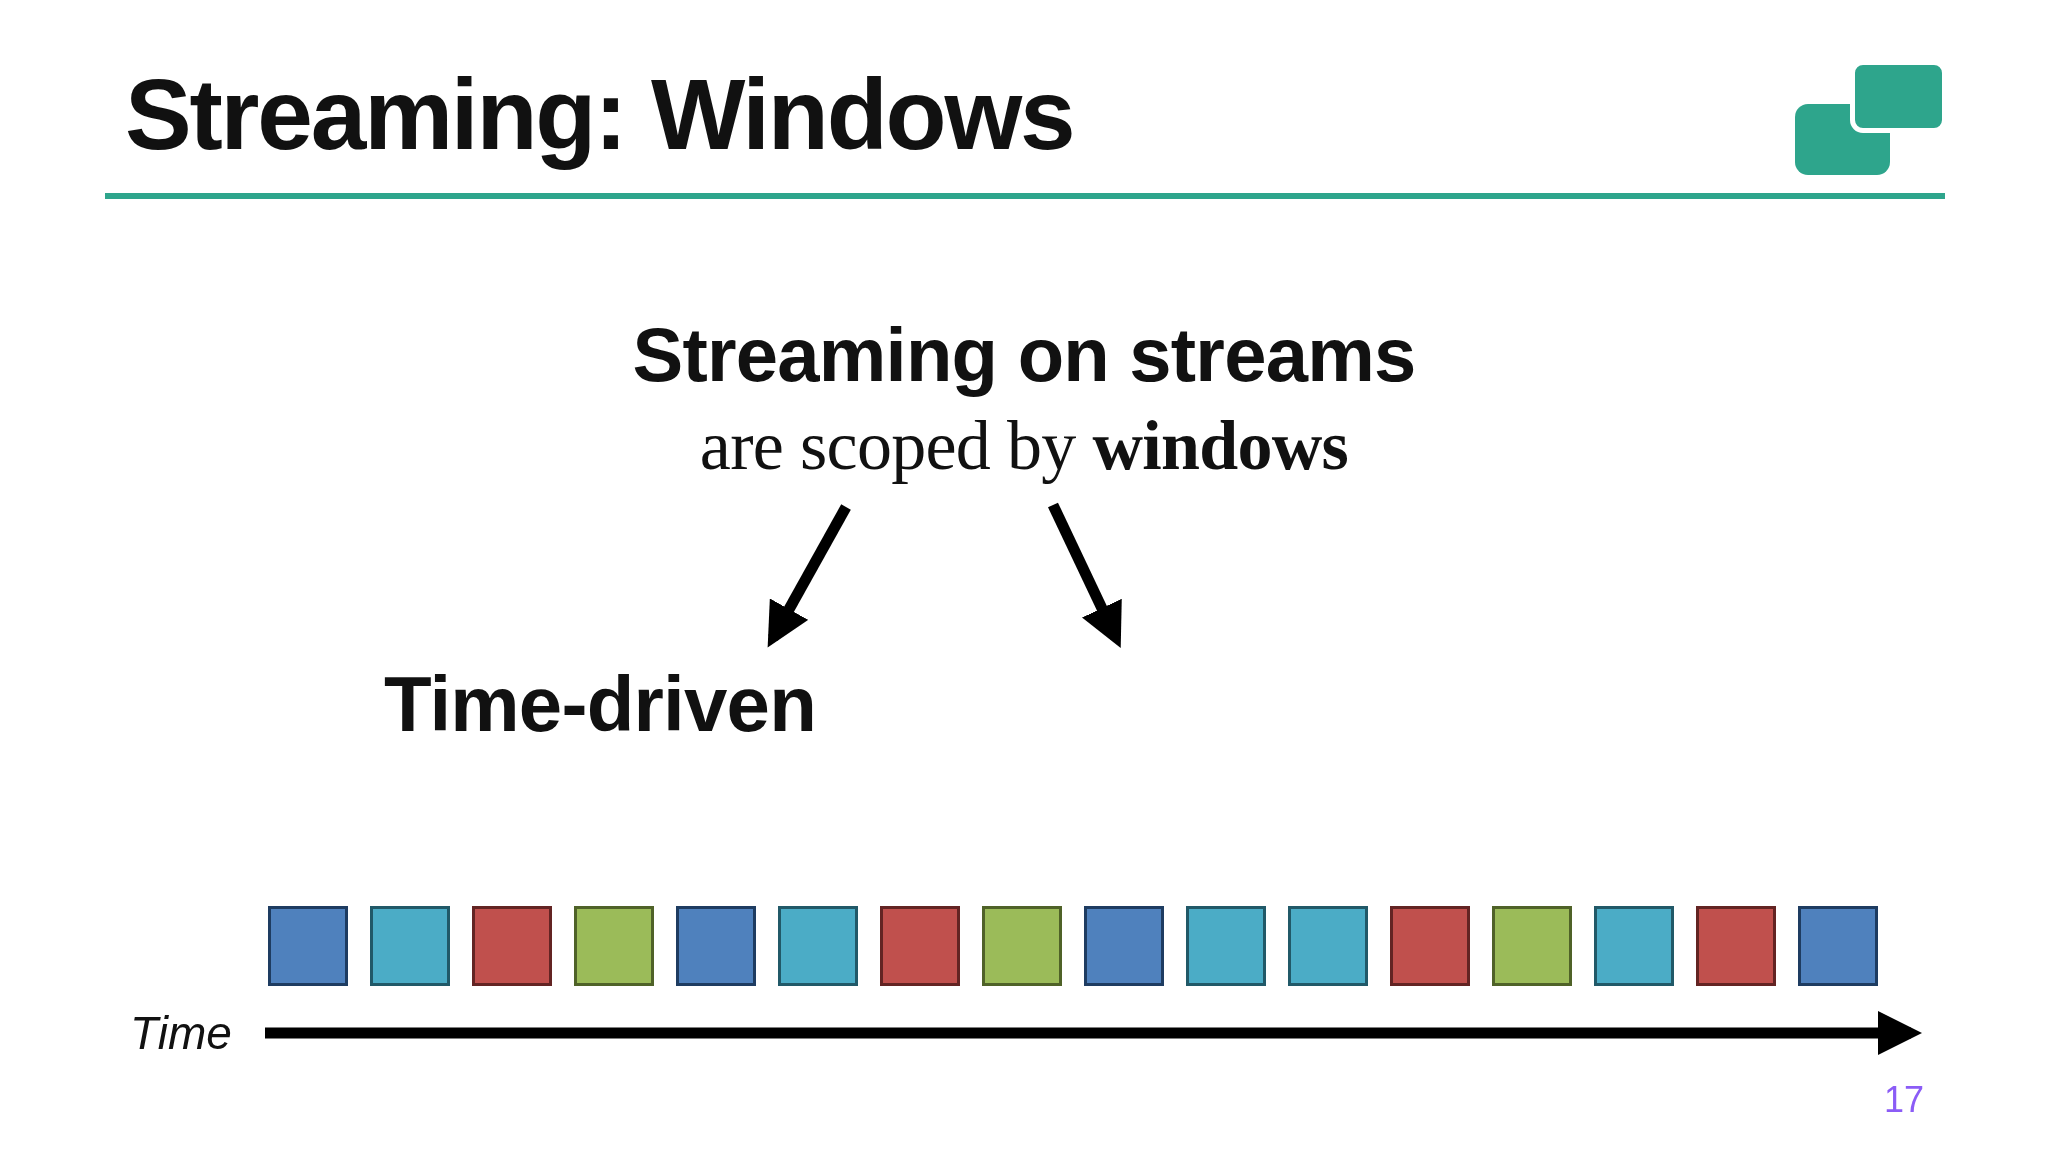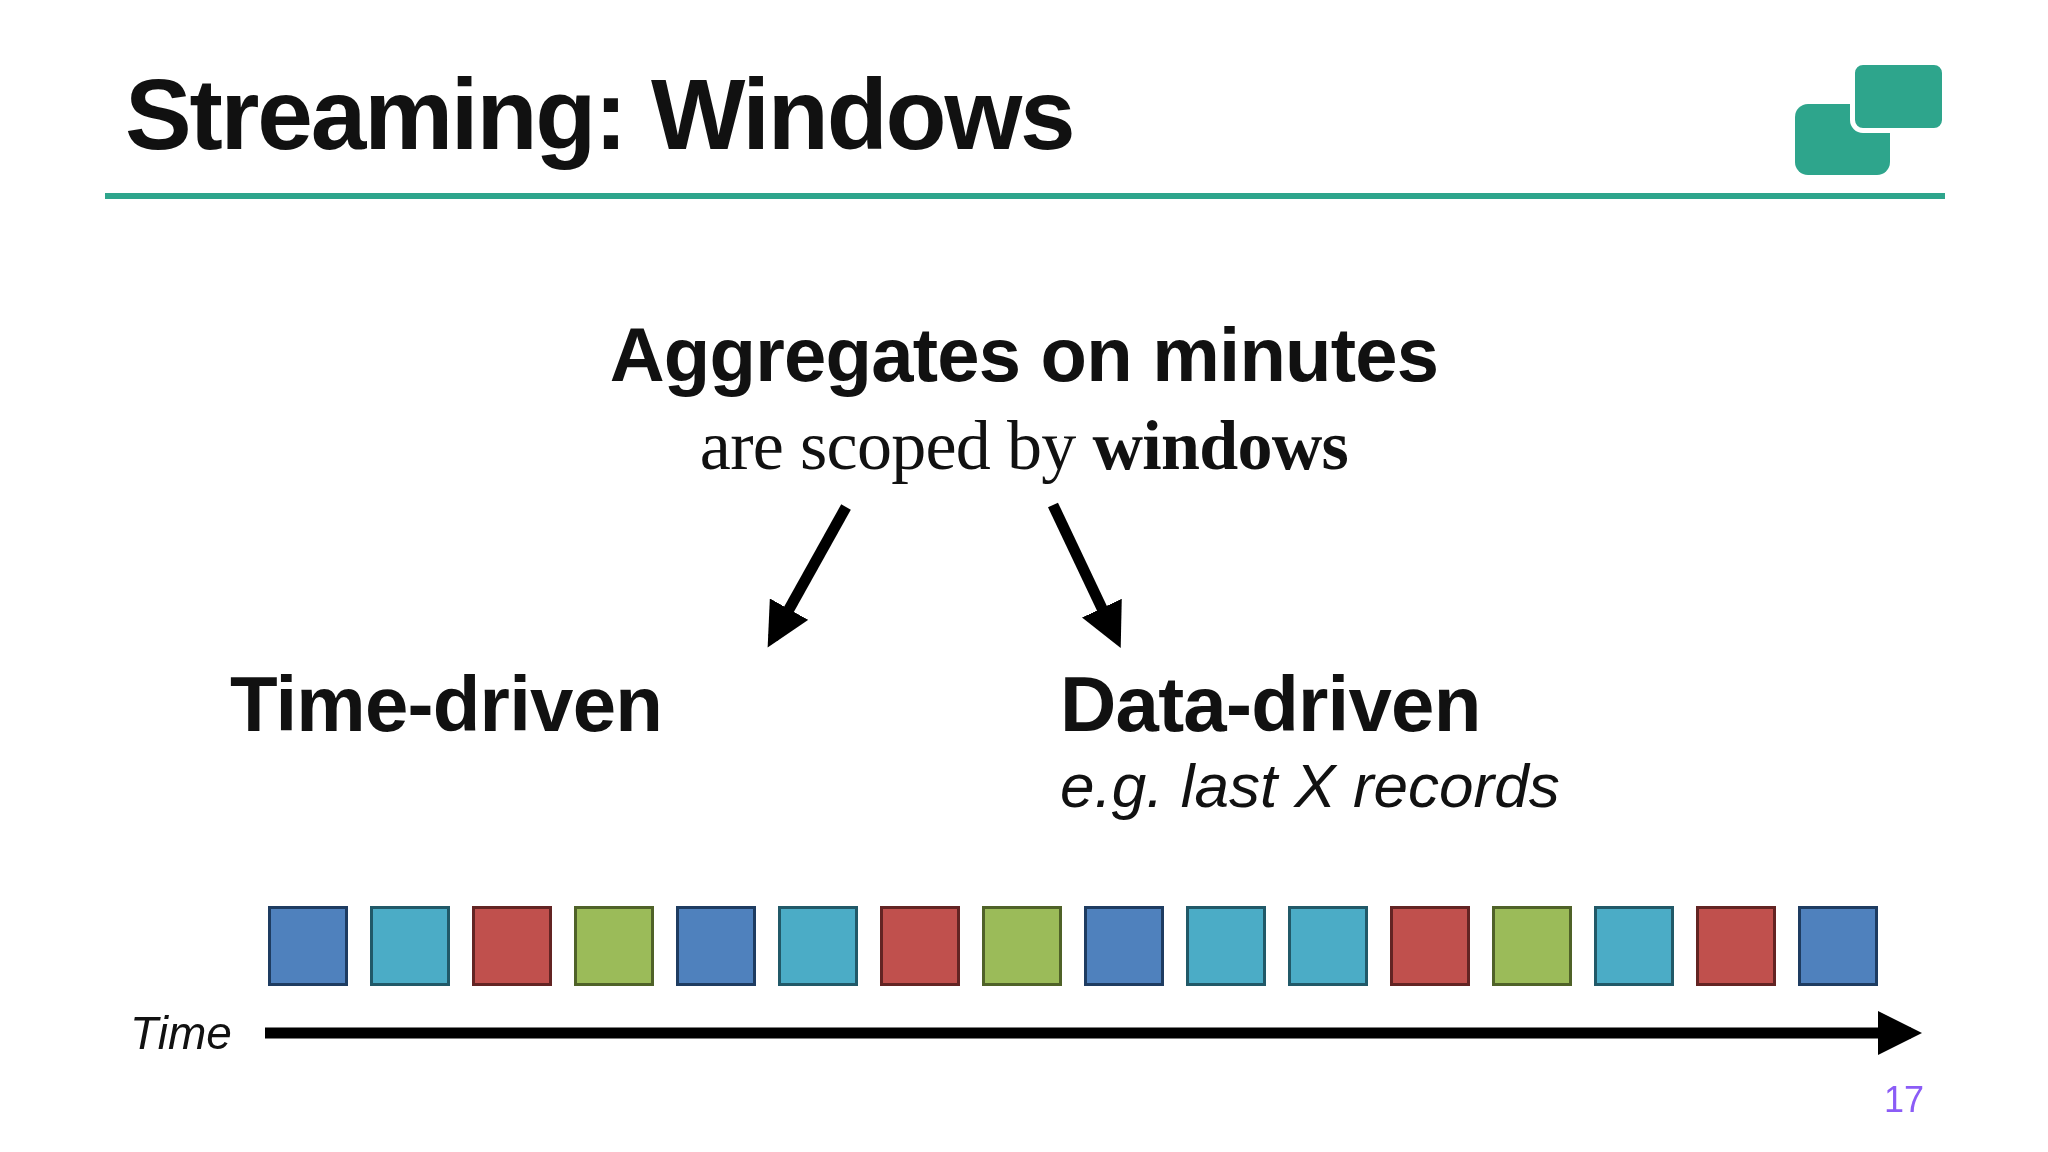--- a/index.html
+++ b/index.html
@@ -59,21 +59,21 @@
   .headline-line2 b { font-weight: 700; }
 
   
   .arrow-layer {
     position: absolute; inset: 0;
     width: 2048px; height: 1152px;
     pointer-events: none;
   }
 
   
-  .branch { position: absolute; width: 740px; text-align: left; }
+  .branch { position: absolute; width: 740px; text-align: center; }
   .branch-left  { left: 230px;  top: 665px; }
   .branch-right { left: 1060px; top: 665px; }
   .branch-title {
     font-size: 78px; font-weight: 700; line-height: 1.0;
     letter-spacing: -0.01em;
   }
   .branch-subtitle {
     margin-top: 12px;
     font-size: 62px; font-style: italic; font-weight: 400; line-height: 1.0;
   }
@@ -105,43 +105,39 @@
 
   <h1 class="slide-title">Streaming: Windows</h1>
   <div class="title-rule" style="background: rgb(46, 165, 140);"></div>
 
   <div class="logo">
     <div class="logo-back" style="background: rgb(46, 165, 140);"></div>
     <div class="logo-front" style="background: rgb(46, 165, 140);"></div>
   </div>
 
   <div class="headline">
-    <div class="headline-line1">Aggregates on minutes</div>
+    <div class="headline-line1">Streaming on streams</div>
     <div class="headline-line2"><span>are scoped by </span><b>windows</b></div>
   </div>
 
   <svg class="arrow-layer" viewBox="0 0 2048 1152" xmlns="http://www.w3.org/2000/svg">
     <defs>
       <marker id="ah" viewBox="0 0 4 4" refX="3" refY="2" markerWidth="4" markerHeight="4" markerUnits="strokeWidth" orient="auto">
         <path d="M0,0 L4,2 L0,4 Z" fill="#000"></path>
       </marker>
     </defs>
     <line x1="846" y1="507" x2="773" y2="638" stroke="#000" stroke-width="11" marker-end="url(#ah)"></line>
     <line x1="1053" y1="505" x2="1116" y2="638" stroke="#000" stroke-width="11" marker-end="url(#ah)"></line>
     <line x1="265" y1="1033" x2="1911" y2="1033" stroke="#000" stroke-width="11" marker-end="url(#ah)"></line>
   </svg>
 
   <div class="branch branch-left">
     <div class="branch-title">Time-driven</div>
   </div>
 
-  <div class="branch branch-right">
-    <div class="branch-title">Data-driven</div>
-    <div class="branch-subtitle">e.g. last X records</div>
-  </div>
 
   <div class="stream-row">
       <div class="sq" style="background: rgb(79, 129, 189); border-color: rgb(30, 60, 97);"></div>
       <div class="sq" style="background: rgb(75, 172, 198); border-color: rgb(33, 89, 104);"></div>
       <div class="sq" style="background: rgb(192, 80, 77); border-color: rgb(99, 36, 35);"></div>
       <div class="sq" style="background: rgb(155, 187, 89); border-color: rgb(79, 98, 40);"></div>
       <div class="sq" style="background: rgb(79, 129, 189); border-color: rgb(30, 60, 97);"></div>
       <div class="sq" style="background: rgb(75, 172, 198); border-color: rgb(33, 89, 104);"></div>
       <div class="sq" style="background: rgb(192, 80, 77); border-color: rgb(99, 36, 35);"></div>
       <div class="sq" style="background: rgb(155, 187, 89); border-color: rgb(79, 98, 40);"></div>

